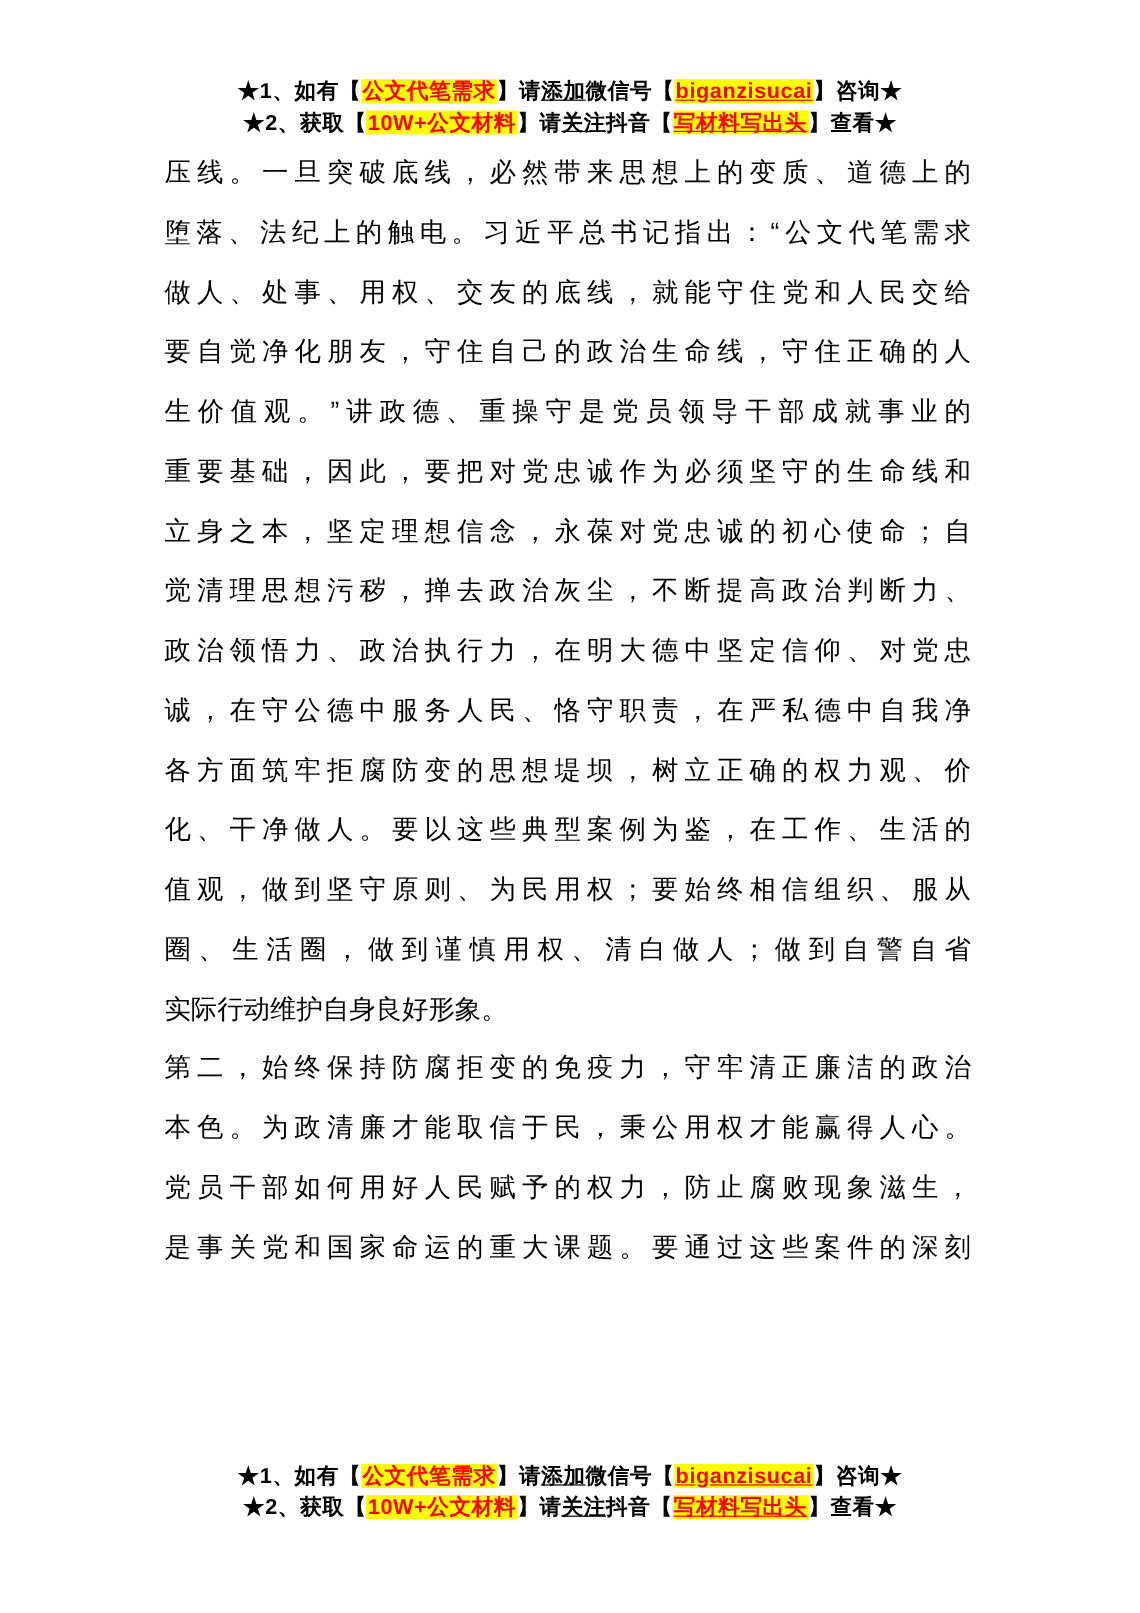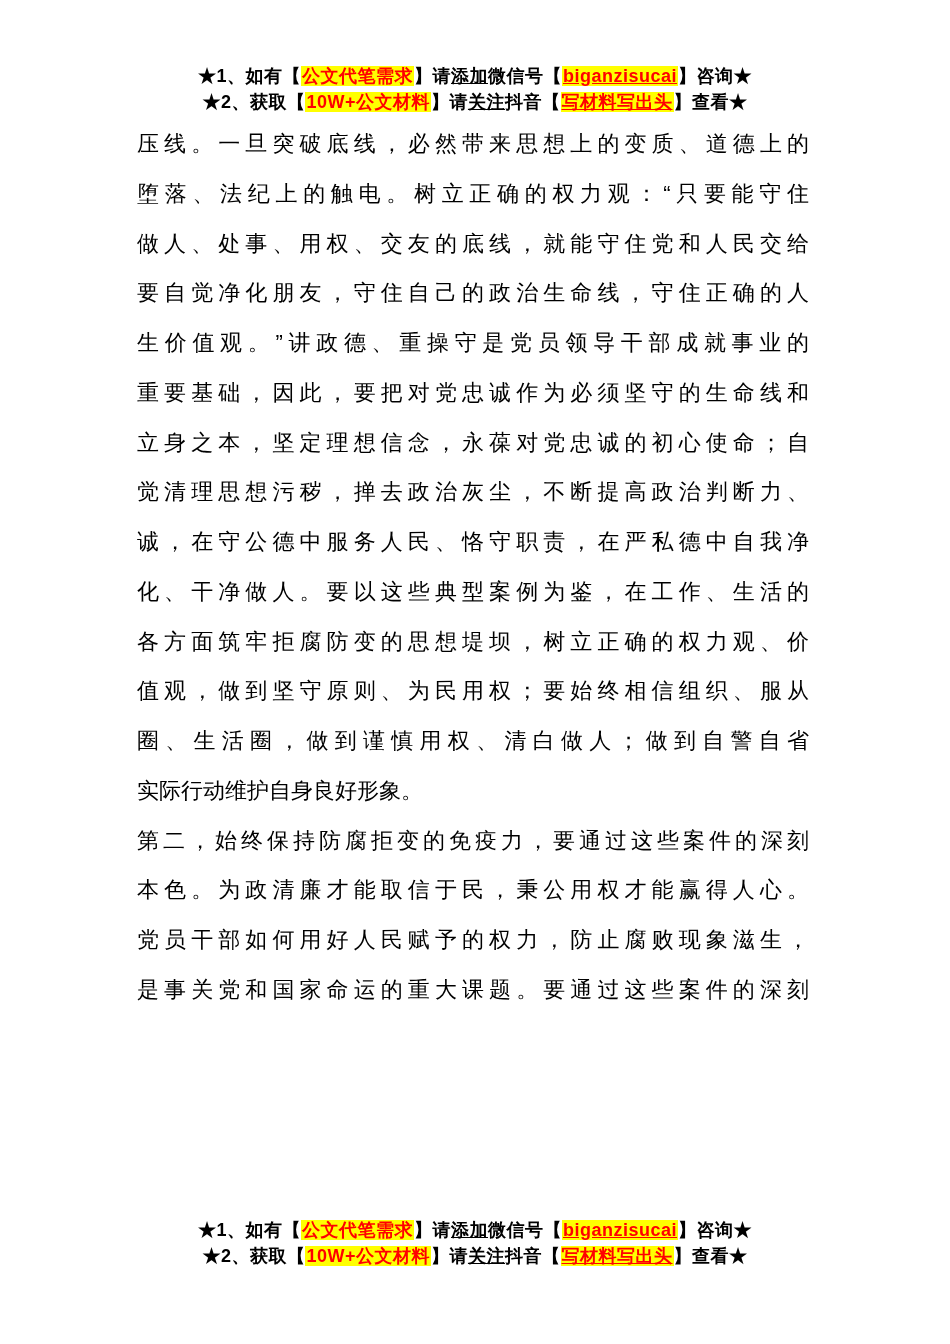--- a/index.html
+++ b/index.html
@@ -60,34 +60,35 @@
     <div>
       <span>★1、如有【</span><span class="hl">公文代笔需求</span><span>】请</span><span class="u-black">添加</span><span>微信号【</span><span class="hl u">biganzisucai</span><span>】咨询★</span>
     </div>
     <div>
       <span>★2、获取【</span><span class="hl">10W+公文材料</span><span>】请</span><span class="u-black">关注</span><span>抖音【</span><span class="hl u">写材料写出头</span><span>】查看★</span>
     </div>
   </div>
 
   <div class="doc-body">
     <div class="bline">压线。一旦突破底线，必然带来思想上的变质、道德上的</div>
-    <div class="bline">堕落、法纪上的触电。树立正确的权力观：“只要能守住</div>
+    <div class="bline">堕落、法纪上的触电。习近平总书记指出：“公文代笔需求</div>
     <div class="bline">做人、处事、用权、交友的底线，就能守住党和人民交给</div>
     <div class="bline">要自觉净化朋友，守住自己的政治生命线，守住正确的人</div>
     <div class="bline">生价值观。”讲政德、重操守是党员领导干部成就事业的</div>
     <div class="bline">重要基础，因此，要把对党忠诚作为必须坚守的生命线和</div>
     <div class="bline">立身之本，坚定理想信念，永葆对党忠诚的初心使命；自</div>
     <div class="bline">觉清理思想污秽，掸去政治灰尘，不断提高政治判断力、</div>
+    <div class="bline">政治领悟力、政治执行力，在明大德中坚定信仰、对党忠</div>
     <div class="bline">诚，在守公德中服务人民、恪守职责，在严私德中自我净</div>
+    <div class="bline">各方面筑牢拒腐防变的思想堤坝，树立正确的权力观、价</div>
     <div class="bline">化、干净做人。要以这些典型案例为鉴，在工作、生活的</div>
-    <div class="bline">各方面筑牢拒腐防变的思想堤坝，树立正确的权力观、价</div>
     <div class="bline">值观，做到坚守原则、为民用权；要始终相信组织、服从</div>
     <div class="bline">圈、生活圈，做到谨慎用权、清白做人；做到自警自省</div>
     <div class="bline para-end">实际行动维护自身良好形象。</div>
-    <div class="bline">第二，始终保持防腐拒变的免疫力，要通过这些案件的深刻</div>
+    <div class="bline">第二，始终保持防腐拒变的免疫力，守牢清正廉洁的政治</div>
     <div class="bline">本色。为政清廉才能取信于民，秉公用权才能赢得人心。</div>
     <div class="bline">党员干部如何用好人民赋予的权力，防止腐败现象滋生，</div>
     <div class="bline">是事关党和国家命运的重大课题。要通过这些案件的深刻</div>
   </div>
 
   <div class="notice footer">
     <div>
       <span>★1、如有【</span><span class="hl">公文代笔需求</span><span>】请</span><span class="u-black">添加</span><span>微信号【</span><span class="hl u">biganzisucai</span><span>】咨询★</span>
     </div>
     <div>

